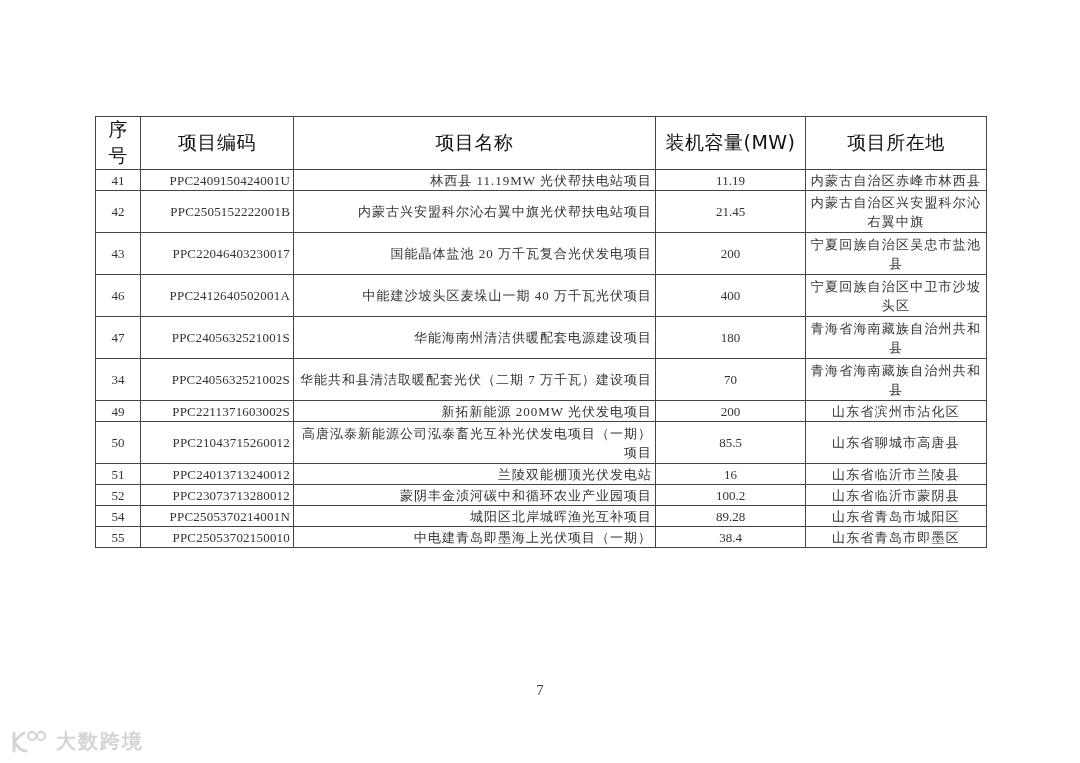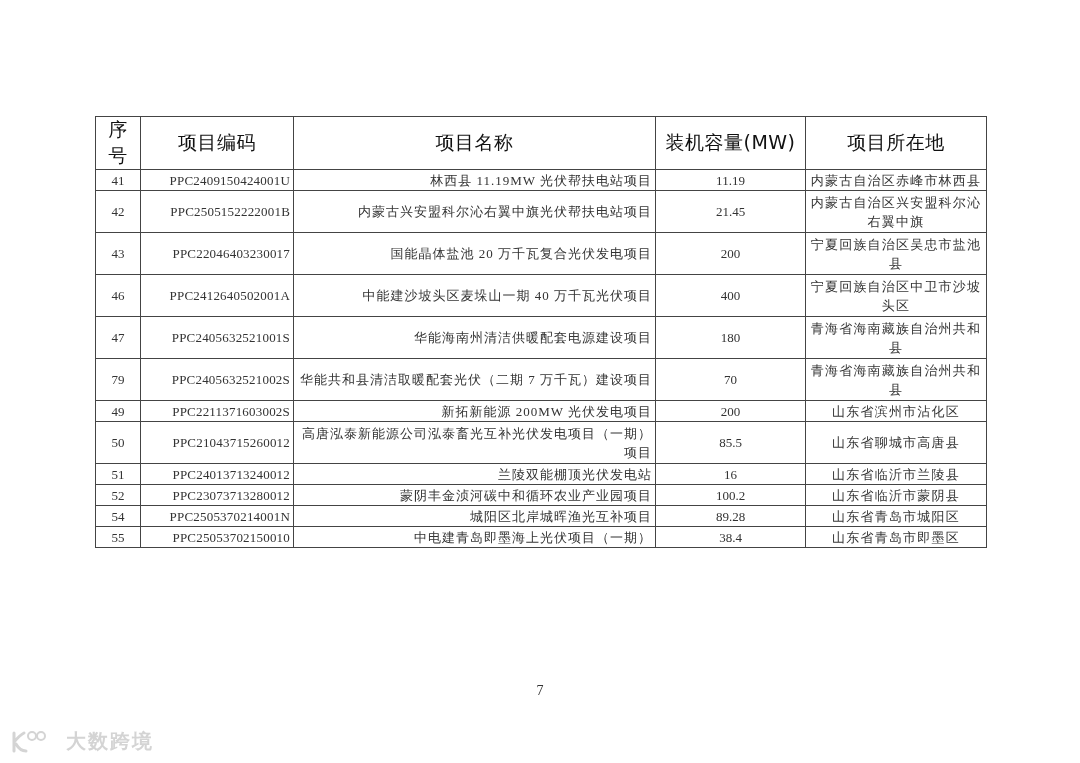--- a/index.html
+++ b/index.html
@@ -70,21 +70,21 @@
       font-family: "Liberation Serif", serif;
       font-size: 14px;
       color: #333;
     }
     .watermark {
       position: absolute;
       left: 10px;
       top: 728px;
       display: flex;
       align-items: center;
-      gap: 18px;
+      gap: 8px;
       color: #d4d4d4;
       font-family: "DejaVu Sans", sans-serif;
       font-size: 20px;
       font-weight: bold;
       letter-spacing: 2px;
     }
     .watermark .logo {
       width: 38px;
       height: 26px;
       position: relative;
@@ -142,21 +142,21 @@
         <td class="loc">宁夏回族自治区中卫市沙坡头区</td>
       </tr>
       <tr class="h2">
         <td class="no">47</td>
         <td class="code">PPC2405632521001S</td>
         <td class="name">华能海南州清洁供暖配套电源建设项目</td>
         <td class="cap">180</td>
         <td class="loc">青海省海南藏族自治州共和县</td>
       </tr>
       <tr class="h2">
-        <td class="no">79</td>
+        <td class="no">34</td>
         <td class="code">PPC2405632521002S</td>
         <td class="name">华能共和县清洁取暖配套光伏（二期 7 万千瓦）建设项目</td>
         <td class="cap">70</td>
         <td class="loc">青海省海南藏族自治州共和县</td>
       </tr>
       <tr class="h1">
         <td class="no">49</td>
         <td class="code">PPC2211371603002S</td>
         <td class="name">新拓新能源 200MW 光伏发电项目</td>
         <td class="cap">200</td>

